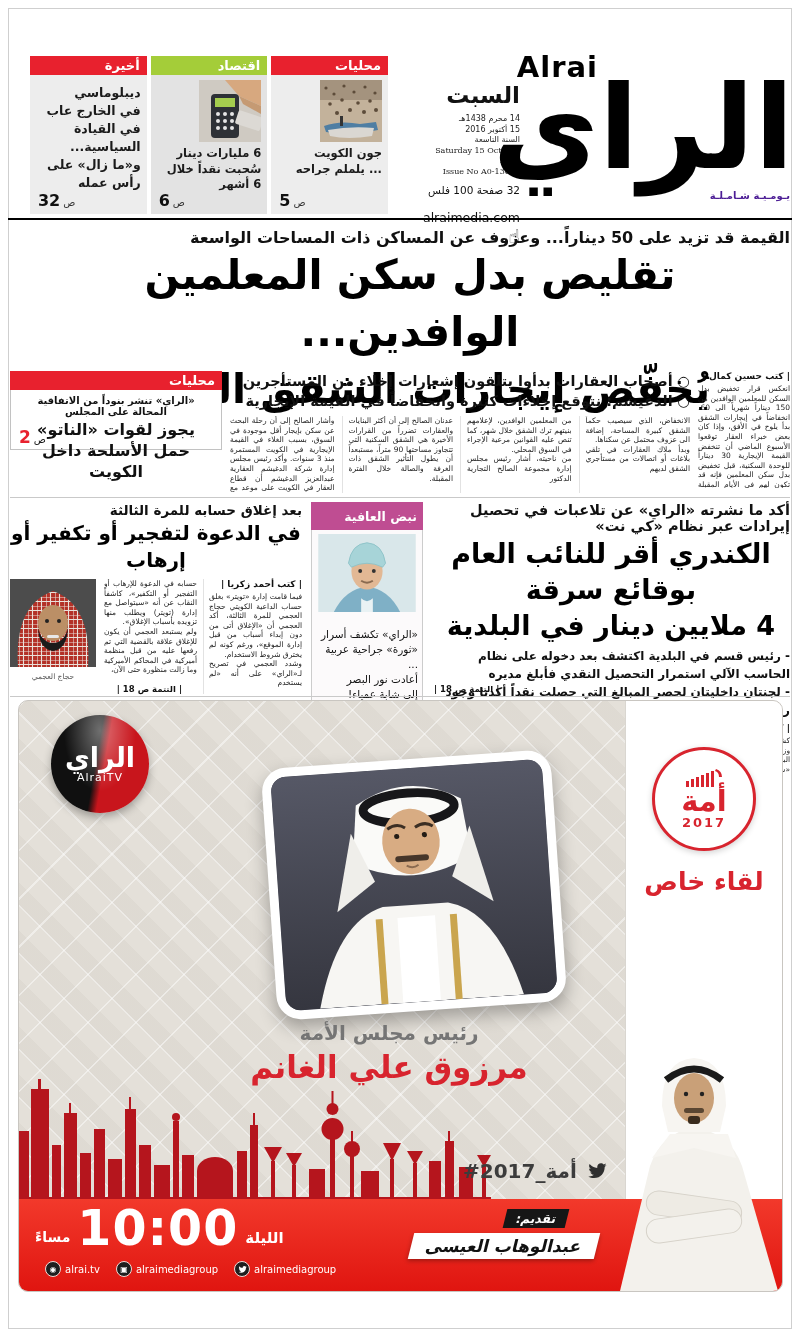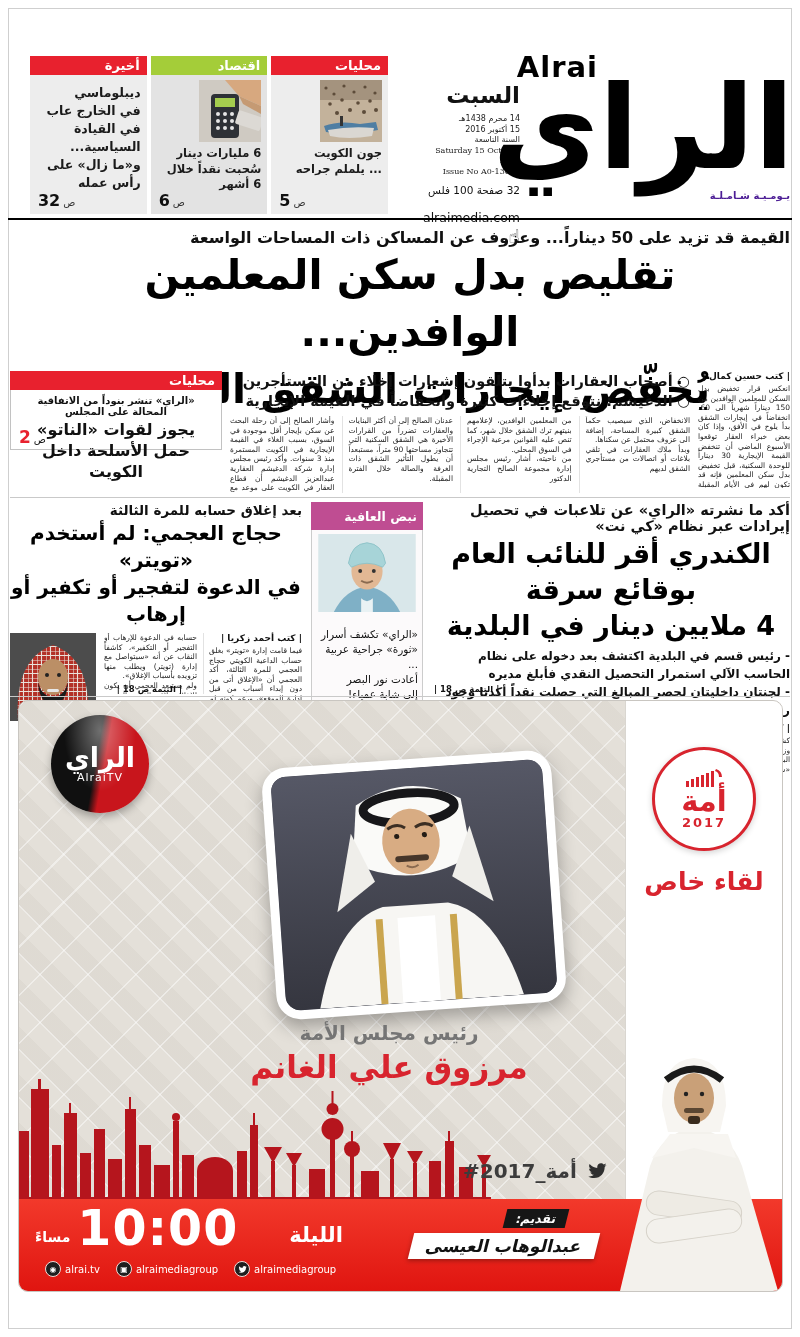--- a/index.html
+++ b/index.html
@@ -124,21 +124,21 @@
     color:#757575; font-weight:bold; font-size:20px; }
   .guest-name { position:absolute; left:150px; width:440px; top:348px; text-align:center;
     color:#d8242e; font-weight:bold; font-size:31px; }
   .skyline { position:absolute; left:0; top:372px; width:472px; height:128px; }
   .hashtag { position:absolute; left:444px; top:458px; display:flex; align-items:center; gap:8px;
     direction:ltr; color:#3c3c3c; font-weight:bold; font-size:20px; }
   .band { position:absolute; left:0; right:0; bottom:0; height:92px;
     background:linear-gradient(#f2392b,#e01510); }
   .time-group { position:absolute; left:16px; top:2px; display:flex; align-items:flex-end; gap:7px;
     direction:rtl; color:#fff; font-weight:bold; }
-  .t-tonight { font-size:21px; margin-bottom:10px;margin-left:44px; }
+  .t-tonight { font-size:15px; margin-bottom:10px; }
   .t-time { font-size:49px; line-height:56px; letter-spacing:1px; }
   .t-pm { font-size:14px; margin-bottom:12px; }
   .socials { position:absolute; left:26px; top:62px; display:flex; gap:16px; direction:ltr; align-items:center; }
   .soc { display:flex; align-items:center; gap:4px; color:#fff; font-size:10px; }
   .soc-ic { width:16px; height:16px; border-radius:50%; background:#1f1f1f; border:1.5px solid #f3dbd8;
     display:flex; align-items:center; justify-content:center; color:#fff; font-size:8px; }
   .presents { position:absolute; right:215px; top:10px; background:#161616; color:#fff;
     font-size:12.5px; font-weight:bold; padding:2px 11px; transform:skewX(-14deg); }
   .presenter-name { position:absolute; right:185px; top:34px; background:#fff; color:#111;
     font-size:17px; font-weight:bold; padding:3px 15px; transform:skewX(-14deg);
@@ -339,21 +339,20 @@
 «ثورة» جراحية عربية ...
 أعادت نور البصر
 إلى شابة عمياء!</div>
         <div class="hpage">ص 22-23</div>
       </div>
     </div>
 
     <div class="hajjaj">
       <div class="hj-kicker">بعد إغلاق حسابه للمرة الثالثة</div>
       <div class="hj-head">
-        <div>حجاج العجمي: لم أستخدم «تويتر»</div>
         <div>في الدعوة لتفجير أو تكفير أو إرهاب</div>
       </div>
       <div class="hj-body">
         <div class="hj-cols">
           <div>
             <div class="byline">| كتب أحمد زكريا |</div>
             <div class="tiny">فيما قامت إدارة «تويتر» بغلق حساب الداعية الكويتي حجاج العجمي للمرة الثالثة، أكد العجمي أن «الإغلاق أتى من دون إبداء أسباب من قبل إدارة الموقع»، ورغم كونه لم يخترق شروط الاستخدام.
 وشدد العجمي في تصريح لـ«الراي» على أنه «لم يستخدم</div>
           </div>
           <div class="tiny">حسابه في الدعوة للإرهاب أو التفجير أو التكفير»، كاشفاً النقاب عن أنه «سيتواصل مع إدارة (تويتر) ويطلب منها تزويده بأسباب الإغلاق».

